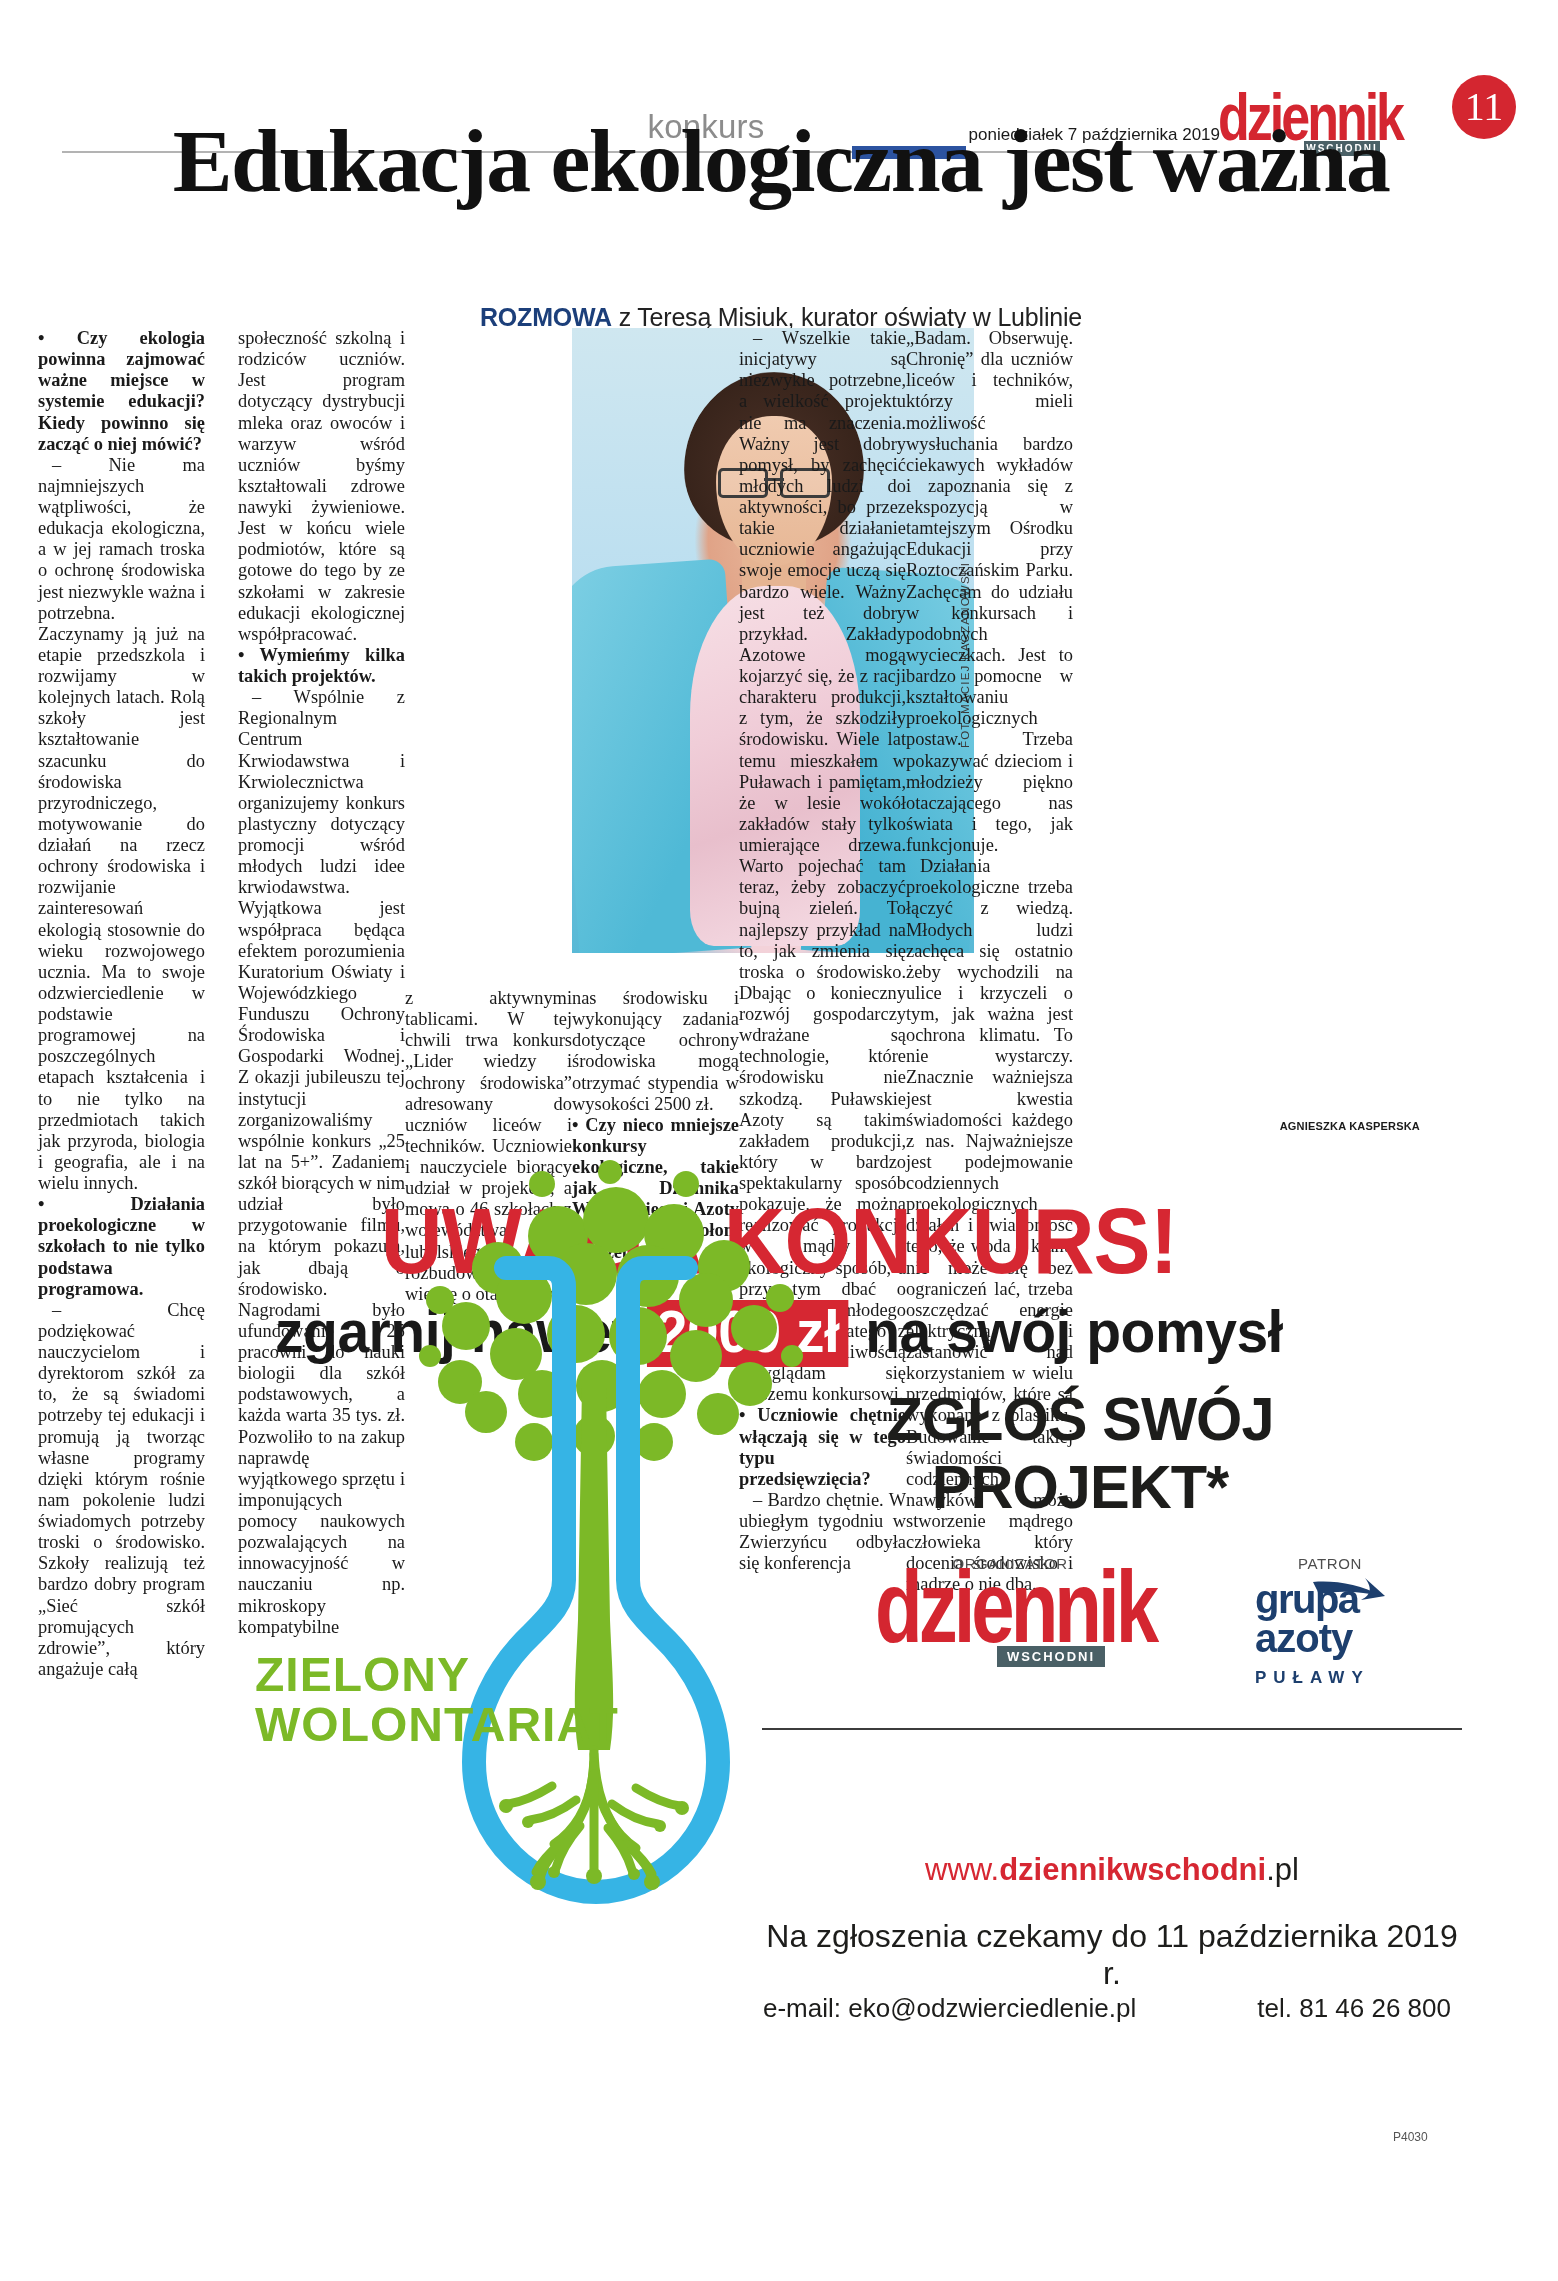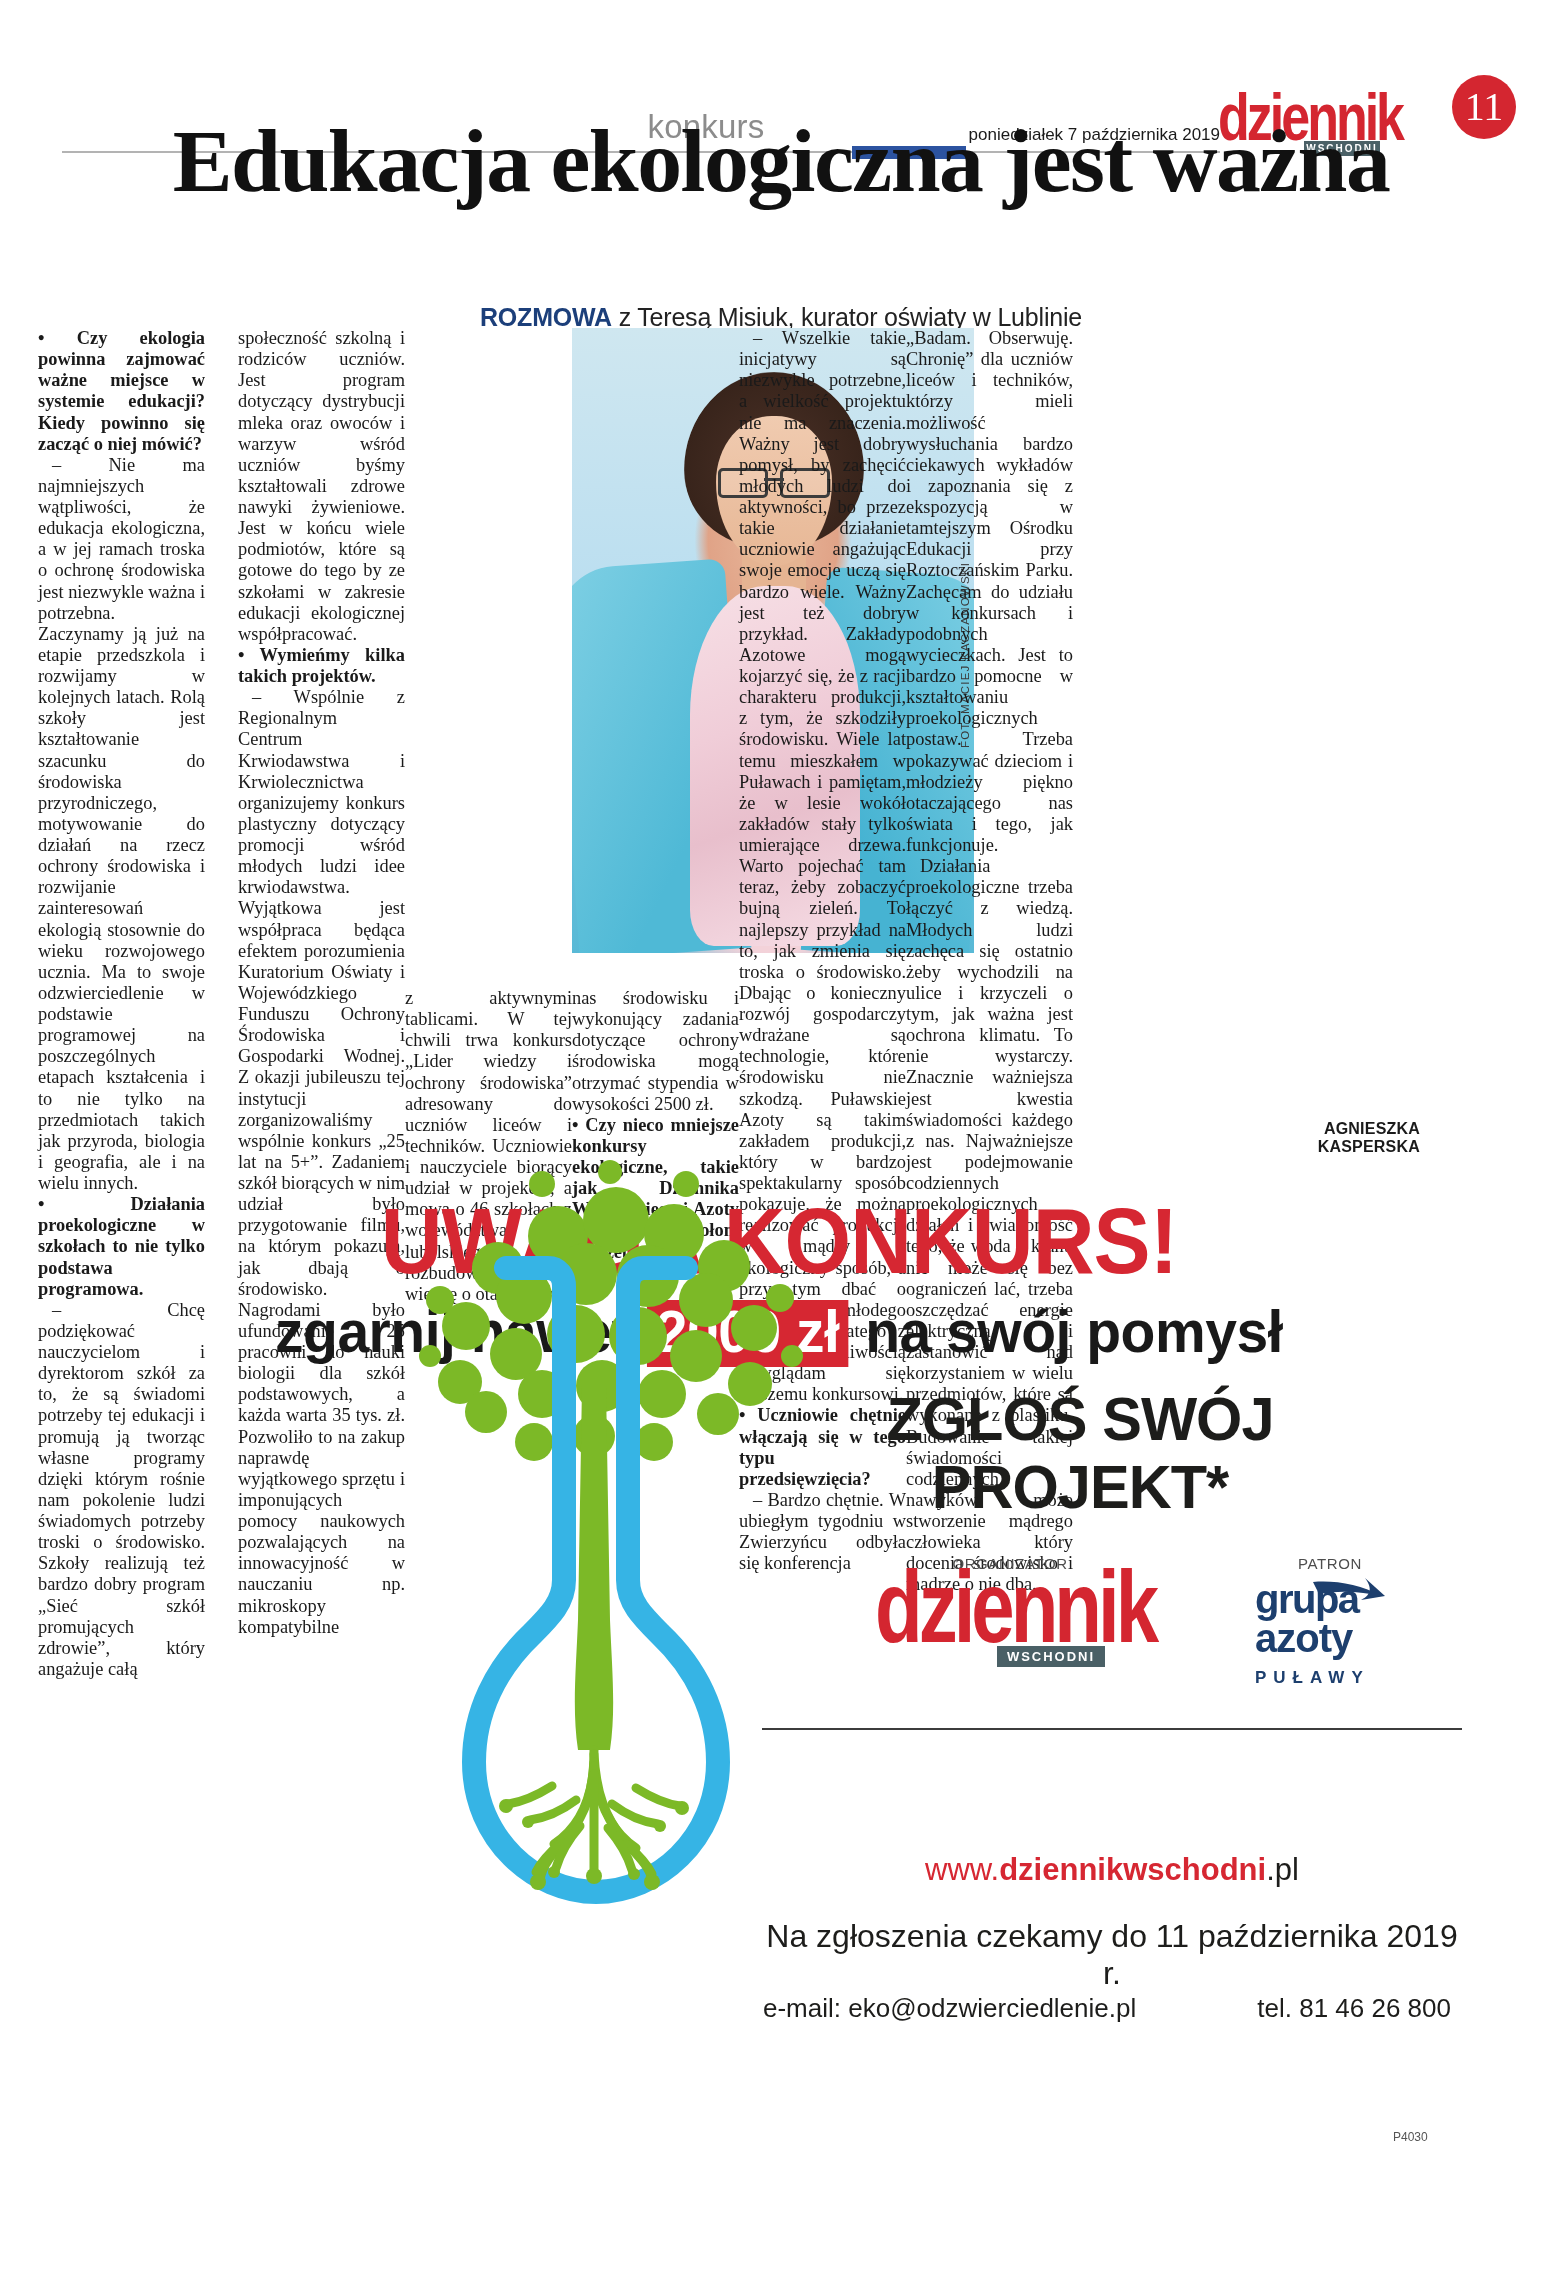--- a/index.html
+++ b/index.html
@@ -67,21 +67,21 @@
      background:linear-gradient(160deg,#f7e0e6 0%,#f0cdd8 38%,#e8bfcc 62%,#f6dde5 100%);
      border-radius:44% 44% 14% 14%/36% 36% 10% 10%;}
   .photo .jacketL{position:absolute;left:-6px;top:236px;width:172px;height:390px;
      background:linear-gradient(120deg,#7fd0e4,#4fb9d6 70%);border-radius:60px 16px 0 0;transform:rotate(-4deg);}
   .photo .jacketR{position:absolute;right:-8px;top:244px;width:168px;height:384px;
      background:linear-gradient(240deg,#7fd0e4,#46b3d2 70%);border-radius:16px 60px 0 0;transform:rotate(4deg);}
   .photo-credit{position:absolute;left:921px;top:420px;width:200px;
      font-family:"Liberation Sans",sans-serif;font-size:11.5px;letter-spacing:1.2px;color:#3a3a3a;
      transform:rotate(-90deg);transform-origin:left top;}
   .byline{position:absolute;left:1250px;top:1120px;width:170px;text-align:right;
-     font-family:"Liberation Sans",sans-serif;font-weight:bold;font-size:16px;letter-spacing:.2px;}
+     font-family:"Liberation Sans",sans-serif;font-weight:bold;font-size:11px;letter-spacing:.2px;}
 
   
   .ad{position:absolute;left:0;top:1170px;width:1558px;height:1111px;}
   .ad-h1{position:absolute;left:0;top:25px;width:1558px;text-align:center;
      font-family:"Liberation Sans",sans-serif;font-weight:bold;font-size:92px;color:#d62732;
      letter-spacing:-1px;transform:scaleX(.93);line-height:1;}
   .ad-h2{position:absolute;left:0;top:130px;width:1558px;text-align:center;
      font-family:"Liberation Sans",sans-serif;font-weight:bold;font-size:60px;color:#191919;
      letter-spacing:-.5px;line-height:1;white-space:nowrap;transform:scaleX(.95);}
   .ad-h2 .amt{background:#d62732;color:#fff;padding:3px 9px 7px 9px;margin:0 2px;display:inline-block;line-height:.95;}
@@ -275,20 +275,24 @@
       <circle cx="284" cy="726" r="8"></circle>
         <circle cx="244" cy="722" r="6"></circle>
         <circle cx="324" cy="724" r="6"></circle>
       <circle cx="196" cy="656" r="7"></circle>
         <circle cx="372" cy="658" r="7"></circle>
       <circle cx="218" cy="672" r="6"></circle>
         <circle cx="350" cy="676" r="6"></circle>
     </g>
   </svg>
 
+  <div class="zielony">
+    <div>ZIELONY</div>
+    <div>WOLONTARIAT</div>
+  </div>
 
 
   <div class="zgl">
     <div>ZGŁOŚ SWÓJ</div>
     <div>PROJEKT*</div>
   </div>
 
   <div class="org-lab a">ORGANIZATOR</div>
   <div class="org-lab b">PATRON</div>
 

